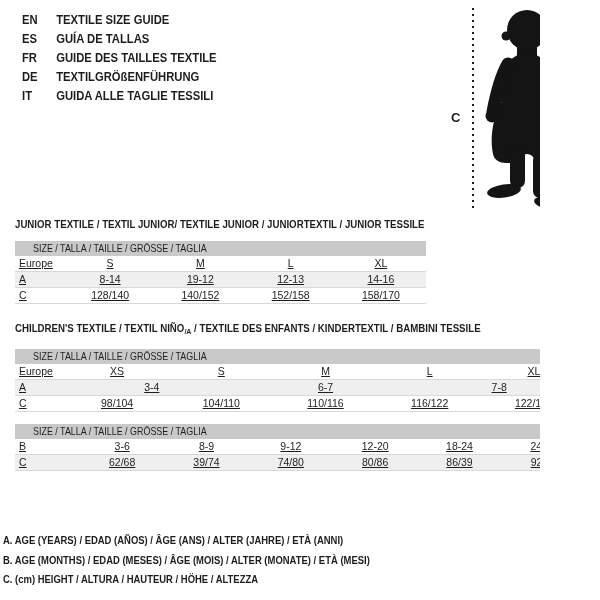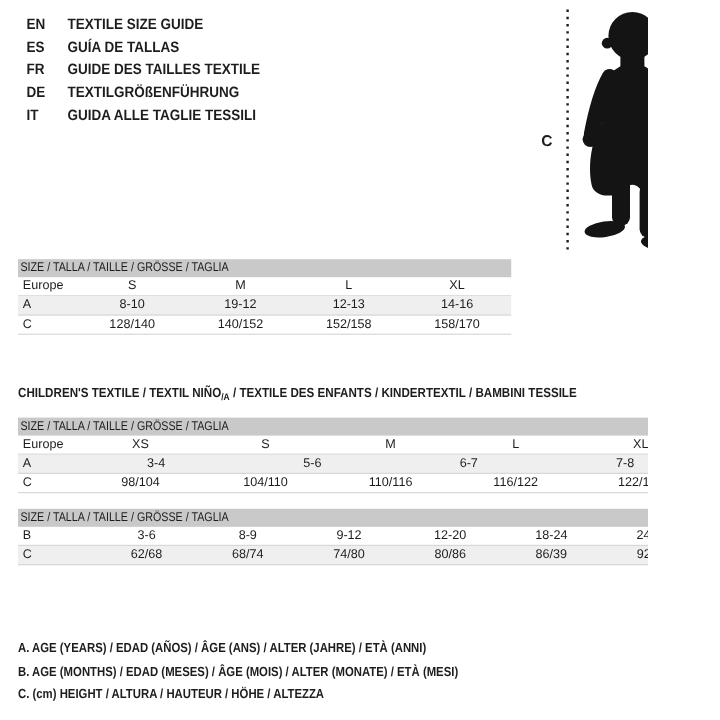--- a/index.html
+++ b/index.html
@@ -24,30 +24,30 @@
 
   
   .size-table{position:absolute;left:15px;}
   .size-table:nth-of-type(1){top:216px;width:411px;}
   .size-table:nth-of-type(2){top:320px;width:571px;}
   .size-table:nth-of-type(3){top:424px;width:571px;}
   .table-title{font-weight:bold;font-size:11px;line-height:16px;margin-bottom:9px;white-space:nowrap;}
   .size-table:nth-of-type(3) .table-title{margin-bottom:7px;}
   .title-line{transform:scaleX(0.88);transform-origin:0 50%;white-space:nowrap;}
   .title-line .sub{font-size:8px;vertical-align:-2px;}
-  .size-bar{height:15px;line-height:15px;background:var(--bar-bg);padding-left:2px;font-size:10.5px;white-space:nowrap;overflow:visible;}
+  .size-bar{height:15px;line-height:15px;background:var(--bar-bg);padding-left:18px;font-size:10.5px;white-space:nowrap;overflow:visible;}
   .size-bar .cx{display:inline-block;transform:scaleX(0.85);transform-origin:0 50%;}
-  .trow{display:flex;height:16px;line-height:15px;font-size:10.5px;border-bottom:1px solid var(--row-border);align-items:center;}
+  .trow{display:flex;height:16px;line-height:15px;font-size:10.5px;border-bottom:1px solid var(--row-border);align-items:center;text-decoration:underline;}
   .trow.shaded{background:var(--alt-bg);}
   .tlabel{flex:0 0 50px;width:50px;padding-left:4px;}
   .size-table:nth-of-type(3) .tlabel{flex:0 0 65px;width:65px;}
   .tcell{flex:1;text-align:center;}
 
   
-  .footnotes{position:absolute;left:15px;top:531px;font-weight:bold;font-size:11px;line-height:19.5px;}
+  .footnotes{position:absolute;left:3px;top:531px;font-weight:bold;font-size:11px;line-height:19.5px;}
   .note-line{transform:scaleX(0.86);transform-origin:0 50%;white-space:nowrap;}
 </style>
 </head>
 <body>
 
 <div class="page">
 
   <div class="lang-block">
     <div class="lang-row">
       <span class="lang-code">EN</span>
@@ -89,31 +89,34 @@
         <rect x="80" y="148" width="15" height="40" rx="7"></rect>
         <rect x="103" y="153" width="15" height="45" rx="7"></rect>
         <ellipse cx="74" cy="191" rx="17" ry="6.5" transform="rotate(-8 74 191)"></ellipse>
         <ellipse cx="121" cy="203" rx="17" ry="6.5" transform="rotate(8 121 203)"></ellipse>
       </g>
     </svg>
   </div>
 
   <main id="tables">
       <section class="size-table">
+        <div class="table-title">
+          <div class="title-line"><span>JUNIOR TEXTILE / TEXTIL JUNIOR/ TEXTILE JUNIOR / JUNIORTEXTIL / JUNIOR TESSILE</span></div>
+        </div>
         <div class="size-bar"><span class="cx">SIZE / TALLA / TAILLE / GRÖSSE / TAGLIA</span></div>
         <div class="trow">
           <div class="tlabel">Europe</div>
           <div class="tcell">S</div>
           <div class="tcell">M</div>
           <div class="tcell">L</div>
           <div class="tcell">XL</div>
         </div>
         <div class="trow shaded">
           <div class="tlabel">A</div>
-          <div class="tcell">8-10</div>
+          <div class="tcell">8-14</div>
           <div class="tcell">19-12</div>
           <div class="tcell">12-13</div>
           <div class="tcell">14-16</div>
         </div>
         <div class="trow">
           <div class="tlabel">C</div>
           <div class="tcell">128/140</div>
           <div class="tcell">140/152</div>
           <div class="tcell">152/158</div>
           <div class="tcell">158/170</div>
@@ -128,21 +131,20 @@
           <div class="tlabel">Europe</div>
           <div class="tcell">XS</div>
           <div class="tcell">S</div>
           <div class="tcell">M</div>
           <div class="tcell">L</div>
           <div class="tcell">XL</div>
         </div>
         <div class="trow shaded">
           <div class="tlabel">A</div>
           <div class="tcell">3-4</div>
-          <div class="tcell">5-6</div>
           <div class="tcell">6-7</div>
           <div class="tcell">7-8</div>
         </div>
         <div class="trow">
           <div class="tlabel">C</div>
           <div class="tcell">98/104</div>
           <div class="tcell">104/110</div>
           <div class="tcell">110/116</div>
           <div class="tcell">116/122</div>
           <div class="tcell">122/128</div>
@@ -155,21 +157,21 @@
           <div class="tcell">3-6</div>
           <div class="tcell">8-9</div>
           <div class="tcell">9-12</div>
           <div class="tcell">12-20</div>
           <div class="tcell">18-24</div>
           <div class="tcell">24-36</div>
         </div>
         <div class="trow shaded">
           <div class="tlabel">C</div>
           <div class="tcell">62/68</div>
-          <div class="tcell">68/74</div>
+          <div class="tcell">39/74</div>
           <div class="tcell">74/80</div>
           <div class="tcell">80/86</div>
           <div class="tcell">86/39</div>
           <div class="tcell">92/98</div>
         </div>
       </section>
     </main>
 
   <div class="footnotes">
     <div class="note-line">A. AGE (YEARS) / EDAD (AÑOS) / ÂGE (ANS) / ALTER (JAHRE) / ETÀ (ANNI)</div>

